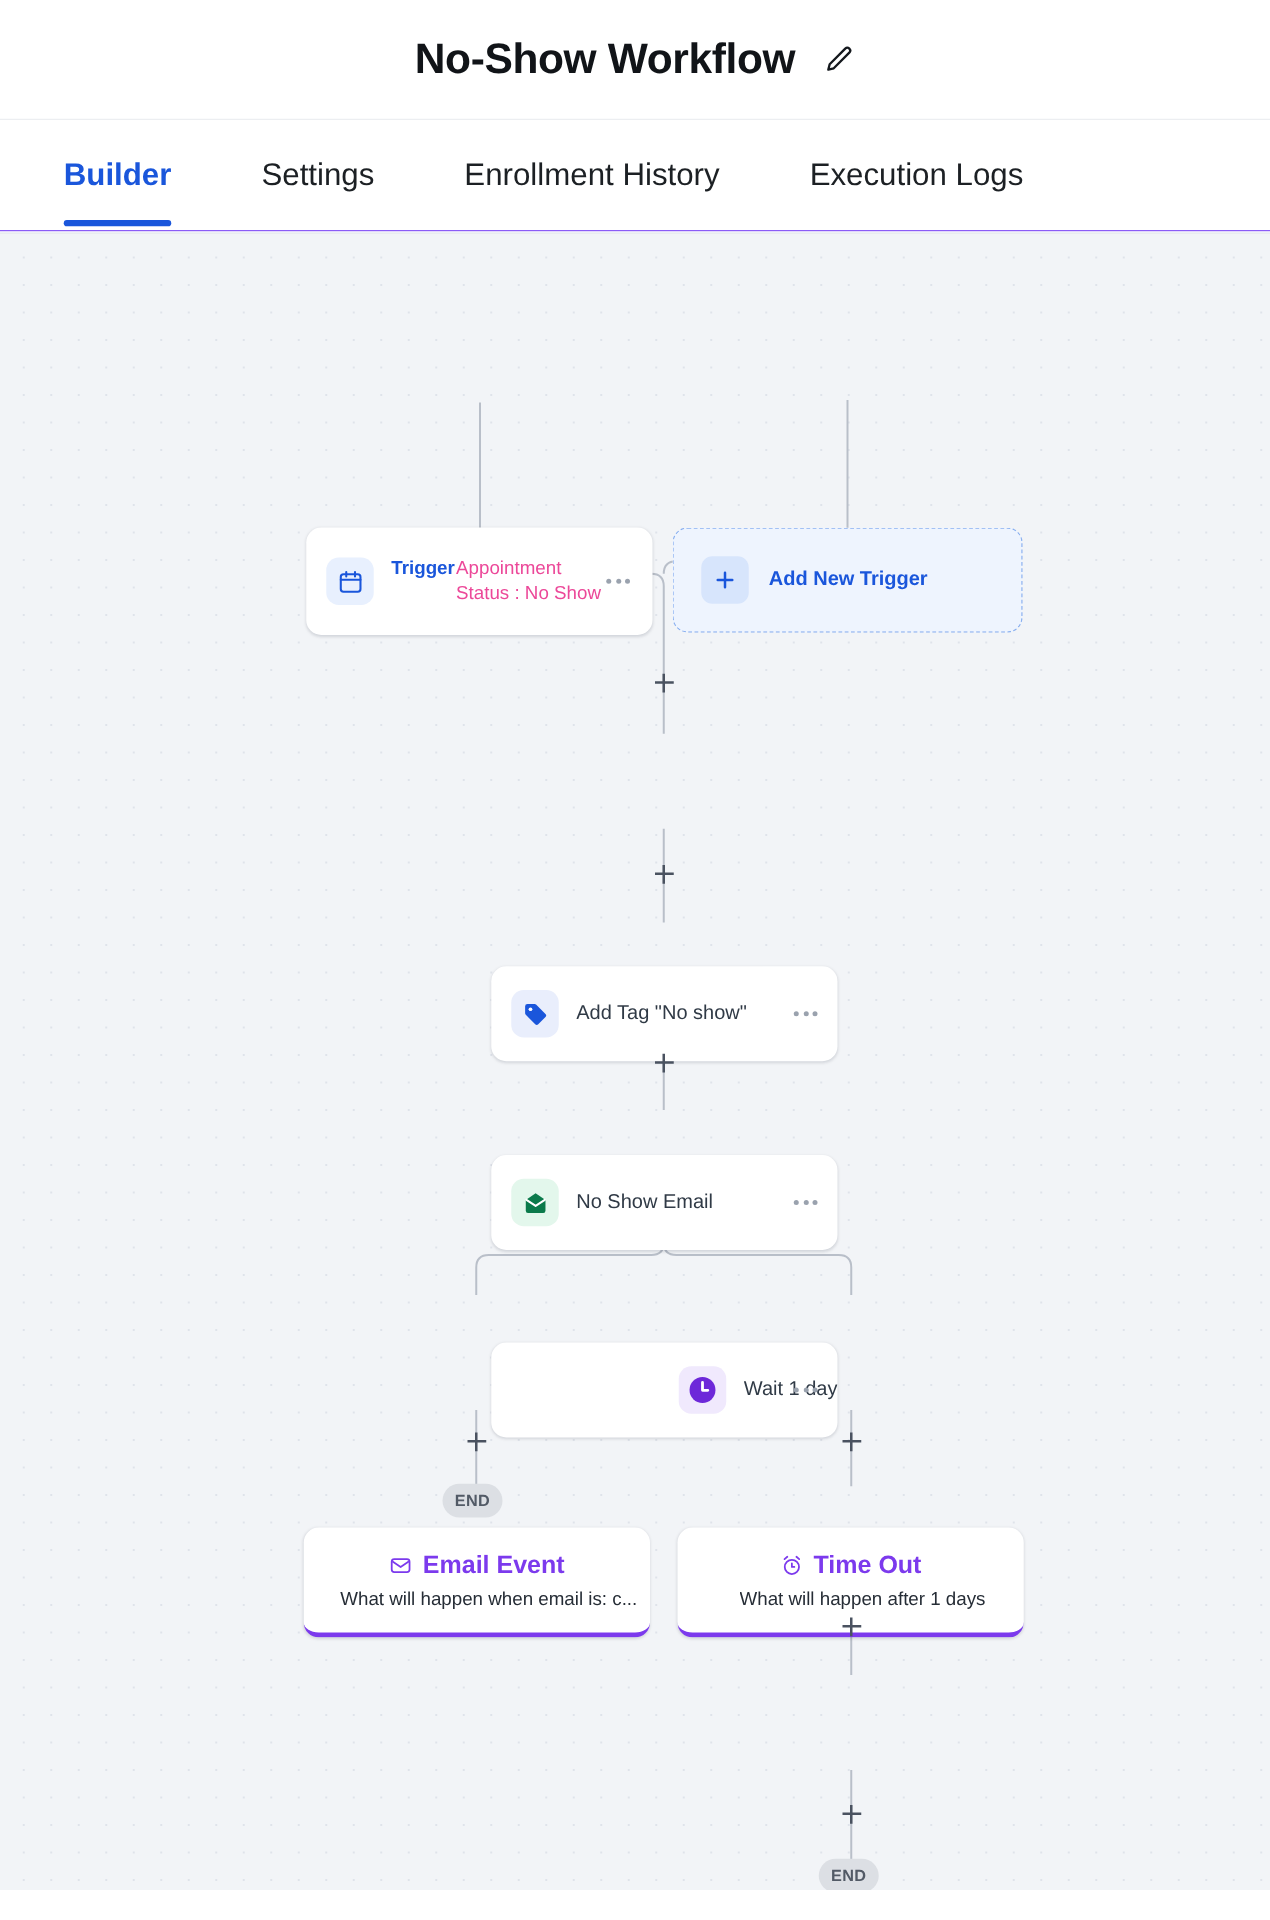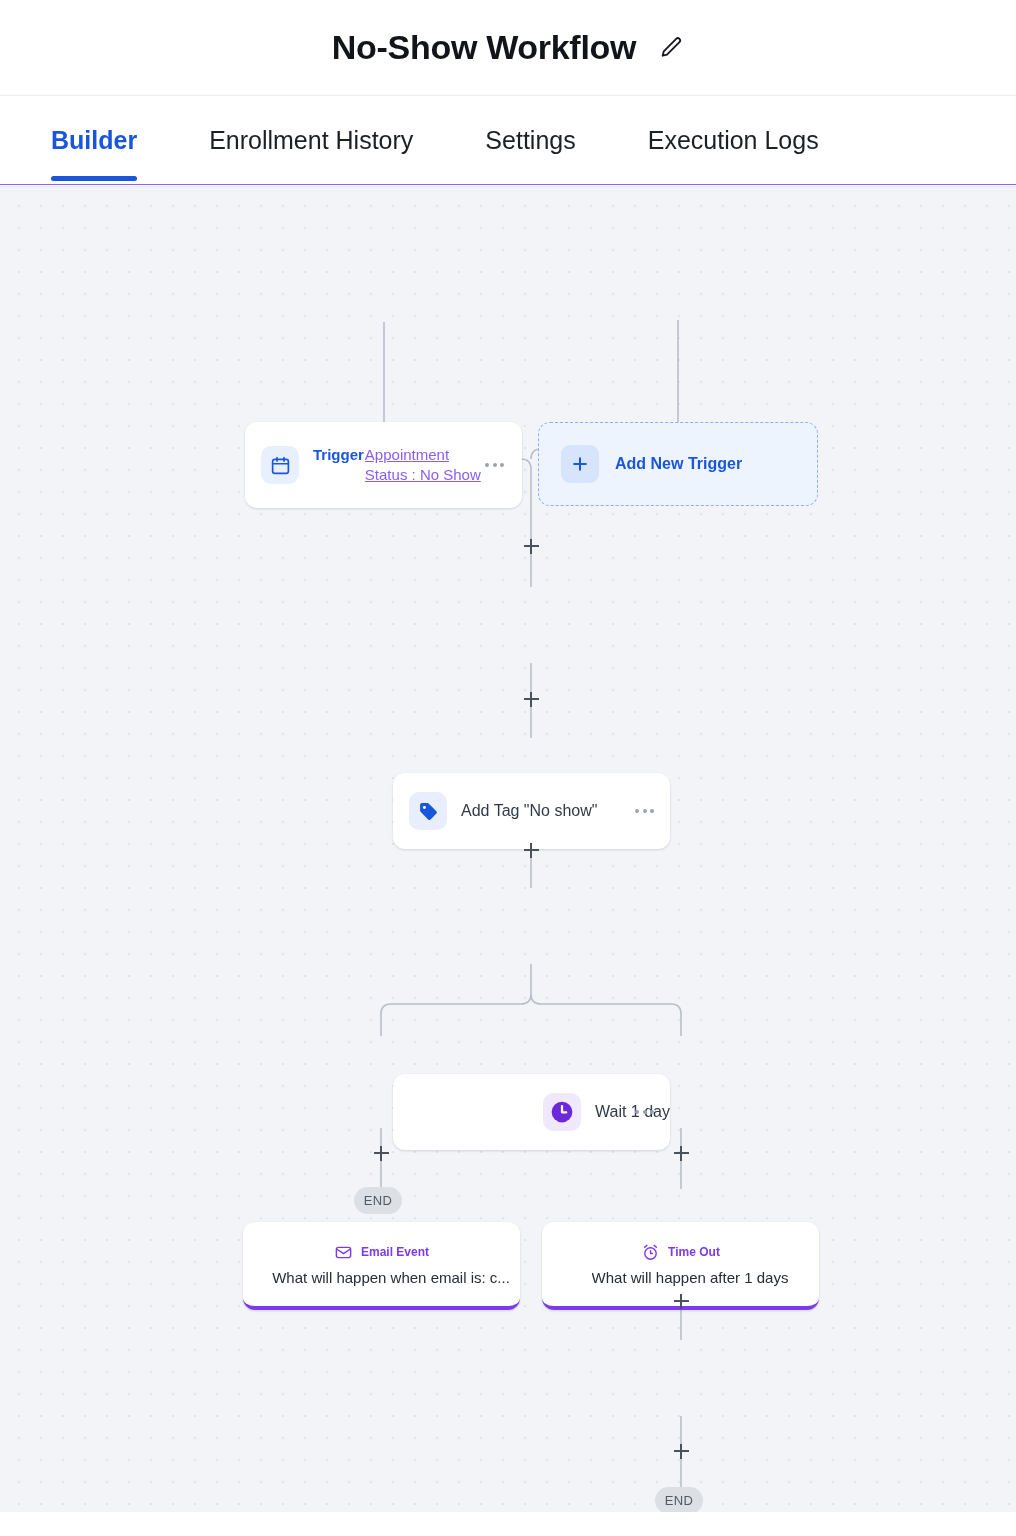--- a/index.html
+++ b/index.html
@@ -80,21 +80,21 @@
   }
   .dots i { width:4px; height:4px; border-radius:50%; background:#9aa2ae; display:block; }
 
   
   .trigger-card {
     left:245px; top:235px; width:277px; height:86px;
     padding:0 14px 0 16px; gap:14px;
   }
   .trigger-text { display:flex; flex-direction:row; gap:1px; max-width:170px; }
   .trigger-kicker { font-size:15px; font-weight:700; color:#1a56db; line-height:19px; }
-  .trigger-sub { font-size:15px; color:#8b5cf6; line-height:20px;text-decoration:underline; }
+  .trigger-sub { font-size:15px; color:#ec4899; line-height:20px; }
 
   
   .add-trigger {
     position:absolute; left:538px; top:235px; width:280px; height:84px;
     border:1.6px dashed #8ab0f0; border-radius:12px; background:#eef4fe;
     display:flex; align-items:center; gap:16px; padding-left:22px; cursor:pointer;
   }
   .add-trigger-plus {
     width:38px; height:38px; border-radius:9px; background:#d7e5fc;
     display:flex; align-items:center; justify-content:center;
@@ -111,41 +111,41 @@
   .branch {
     position:absolute; background:#fff; border-radius:12px;
     border-bottom:4px solid #7c3aed;
     box-shadow:0 1px 3px rgba(16,24,40,.09), 0 1px 2px rgba(16,24,40,.05);
     display:flex; flex-direction:column; align-items:center; justify-content:center;
     gap:7px; padding:0 12px;
   }
   .branch-left  { left:243px; top:1035px; width:277px; height:88px; }
   .branch-right { left:542px; top:1035px; width:277px; height:88px; }
   .branch-head { display:flex; align-items:center; gap:8px; }
-  .branch-title { font-size:12px; font-weight:700; color:#7c3aed; }
+  .branch-title { font-size:20px; font-weight:700; color:#7c3aed; }
   .branch-desc {
     font-size:15px; color:#262d36; white-space:nowrap;
     overflow:hidden; text-overflow:ellipsis; max-width:255px; text-align:center;margin-left:19px;
   }
 
   
   .plus-handle {
     position:absolute; width:22px; height:22px; cursor:pointer;
     display:flex; align-items:center; justify-content:center;
   }
   .plus-handle::before, .plus-handle::after {
     content:""; position:absolute; background:#4a5260;
   }
   .plus-handle::before { width:15px; height:1.9px; }
   .plus-handle::after  { width:1.9px; height:15px; }
 
   
   .end-pill {
     position:absolute; width:48px; height:27px; border-radius:14px;
-    background:#dcdfe4; color:#525a66; font-size:13px; font-weight:400;
+    background:#dcdfe4; color:#525a66; font-size:13px; font-weight:700;
     display:flex; align-items:center; justify-content:center; letter-spacing:.3px;
   }
 </style>
 </head>
 <body>
 
 <div class="page">
 
   <div class="header">
     <div class="header-inner">
@@ -154,22 +154,22 @@
         <svg width="26" height="26" viewBox="0 0 24 24" fill="none" stroke="#14181d" stroke-width="1.7" stroke-linecap="round" stroke-linejoin="round">
           <path d="M16.8 3.6a2.1 2.1 0 0 1 3 3L8.3 18.1l-4 1 1-4z"></path>
         </svg>
       </span>
     </div>
   </div>
 
   <div class="tabbar">
     <div class="tabs">
       <div class="tab active">Builder</div>
+      <div class="tab">Settings</div>
       <div class="tab">Enrollment History</div>
-      <div class="tab">Settings</div>
       <div class="tab">Execution Logs</div>
     </div>
   </div>
 
   <div class="canvas">
 
     <svg class="wires" viewBox="0 0 1016 1326">
       <g fill="none" stroke="#b9bfc9" stroke-width="1.6">
 
         <path d="M384,135 L384,262 Q384,272 394,272 L521,272 Q531,272 531,282 L531,400"></path>
@@ -230,20 +230,34 @@
         </svg>
       </span>
       <span class="node-label">Add Tag "No show"</span>
       <span class="dots">
           <i></i>
           <i></i>
           <i></i>
         </span>
     </div>
 
+    <div class="node n-email">
+      <span class="node-icon" style="background:#e3f7ec;">
+        <svg width="21" height="21" viewBox="0 0 24 24" fill="#0b7a4b">
+          <path d="M3 9.2 12 3l9 6.2V19a2 2 0 0 1-2 2H5a2 2 0 0 1-2-2Z"></path>
+          <path d="M3.6 9 12 14.6 20.4 9" fill="none" stroke="#fff" stroke-width="1.9" stroke-linecap="round" stroke-linejoin="round"></path>
+        </svg>
+      </span>
+      <span class="node-label">No Show Email</span>
+      <span class="dots">
+          <i></i>
+          <i></i>
+          <i></i>
+        </span>
+    </div>
 
     <div class="node n-wait">
       <span class="node-icon" style="background:#f0e9fd;">
         <svg width="30" height="30" viewBox="0 0 24 24">
           <circle cx="12" cy="12" r="8.3" fill="#6d28d9"></circle>
           <path d="M12 7.2v5h3.4" fill="none" stroke="#fff" stroke-width="1.8" stroke-linecap="round" stroke-linejoin="round"></path>
         </svg>
       </span>
       <span class="node-label">Wait 1 day</span>
       <span class="dots">

